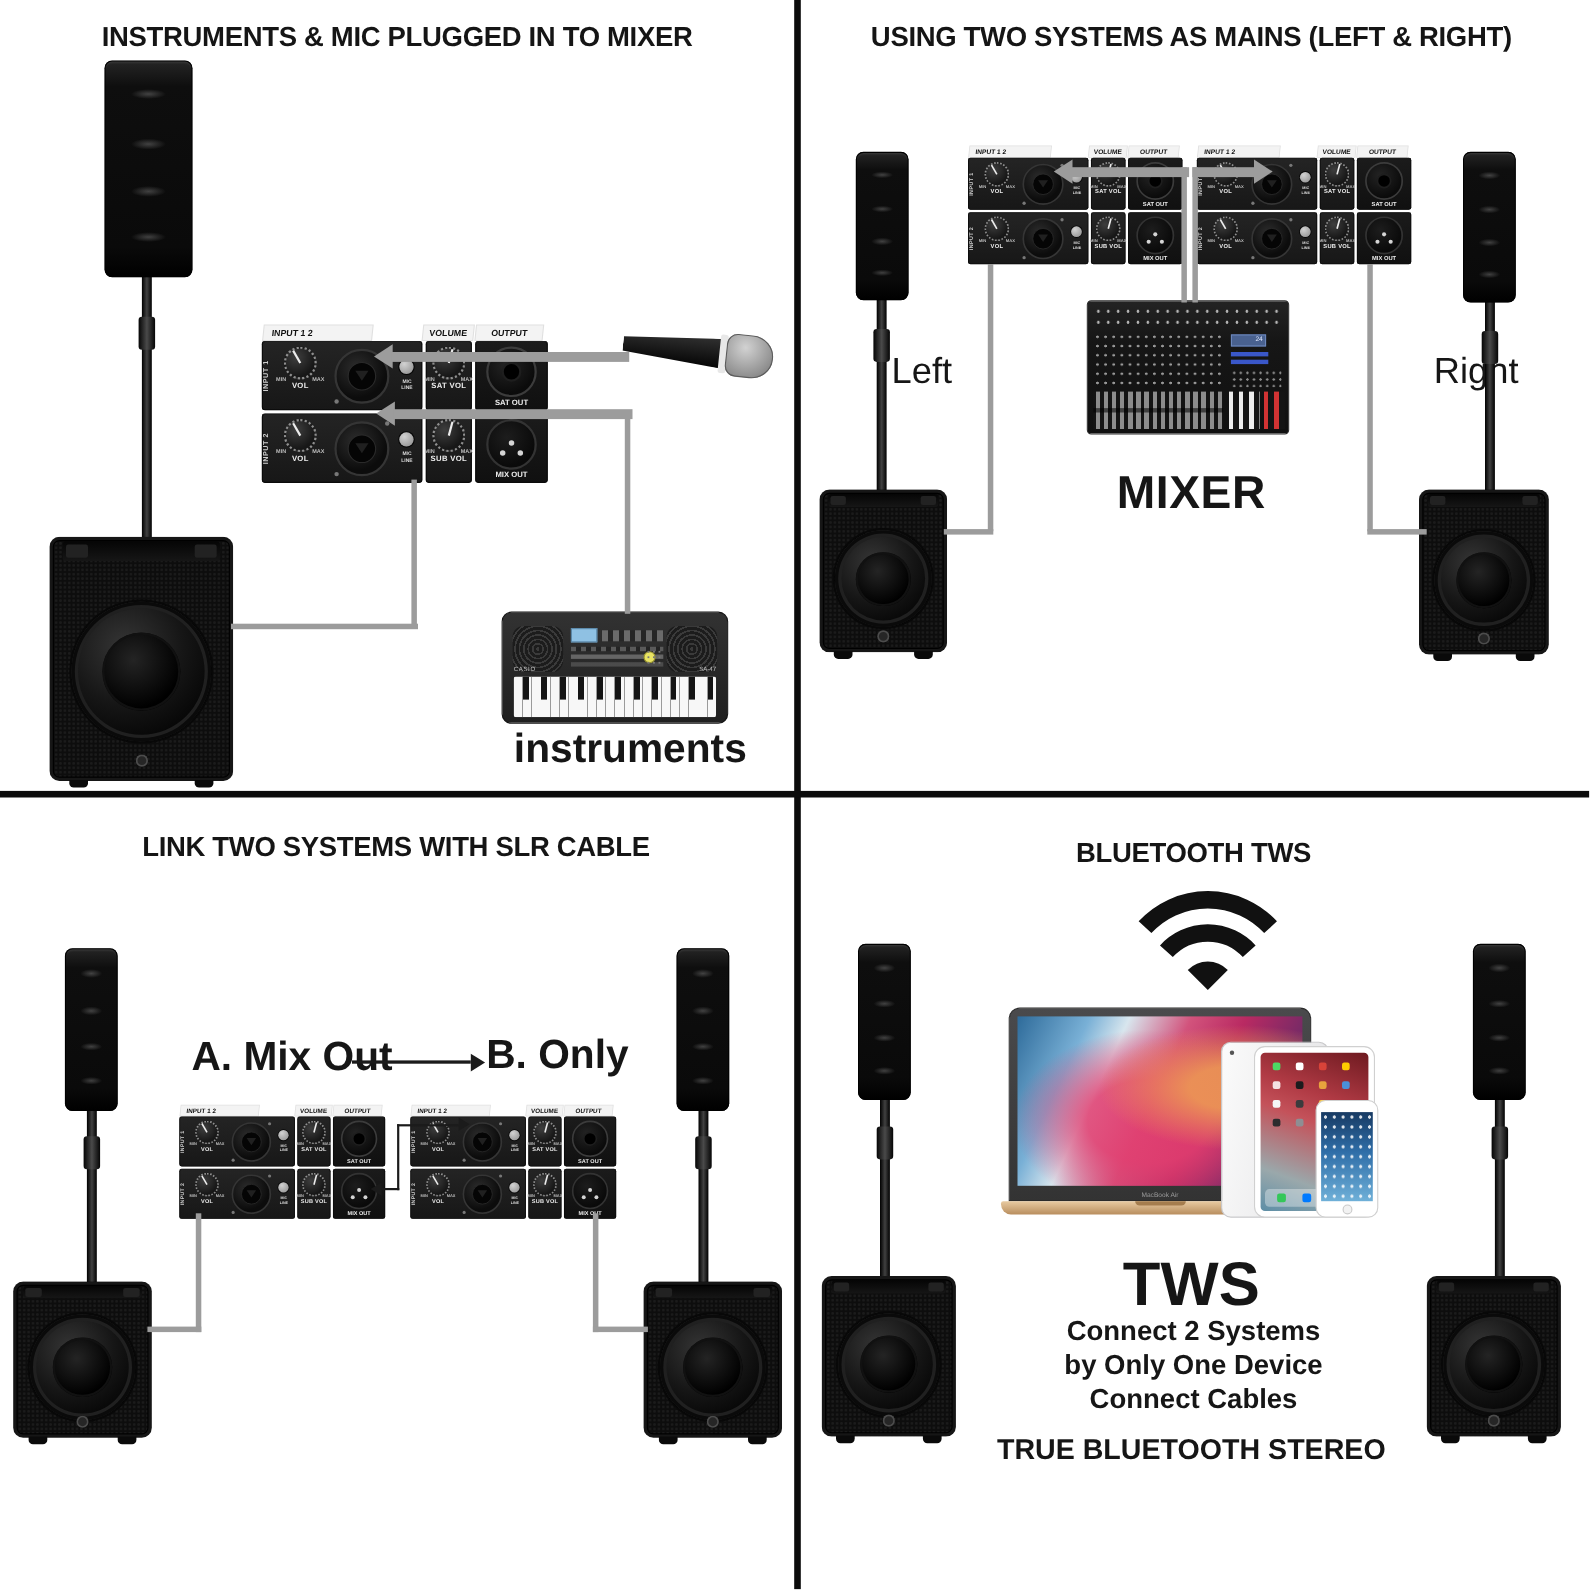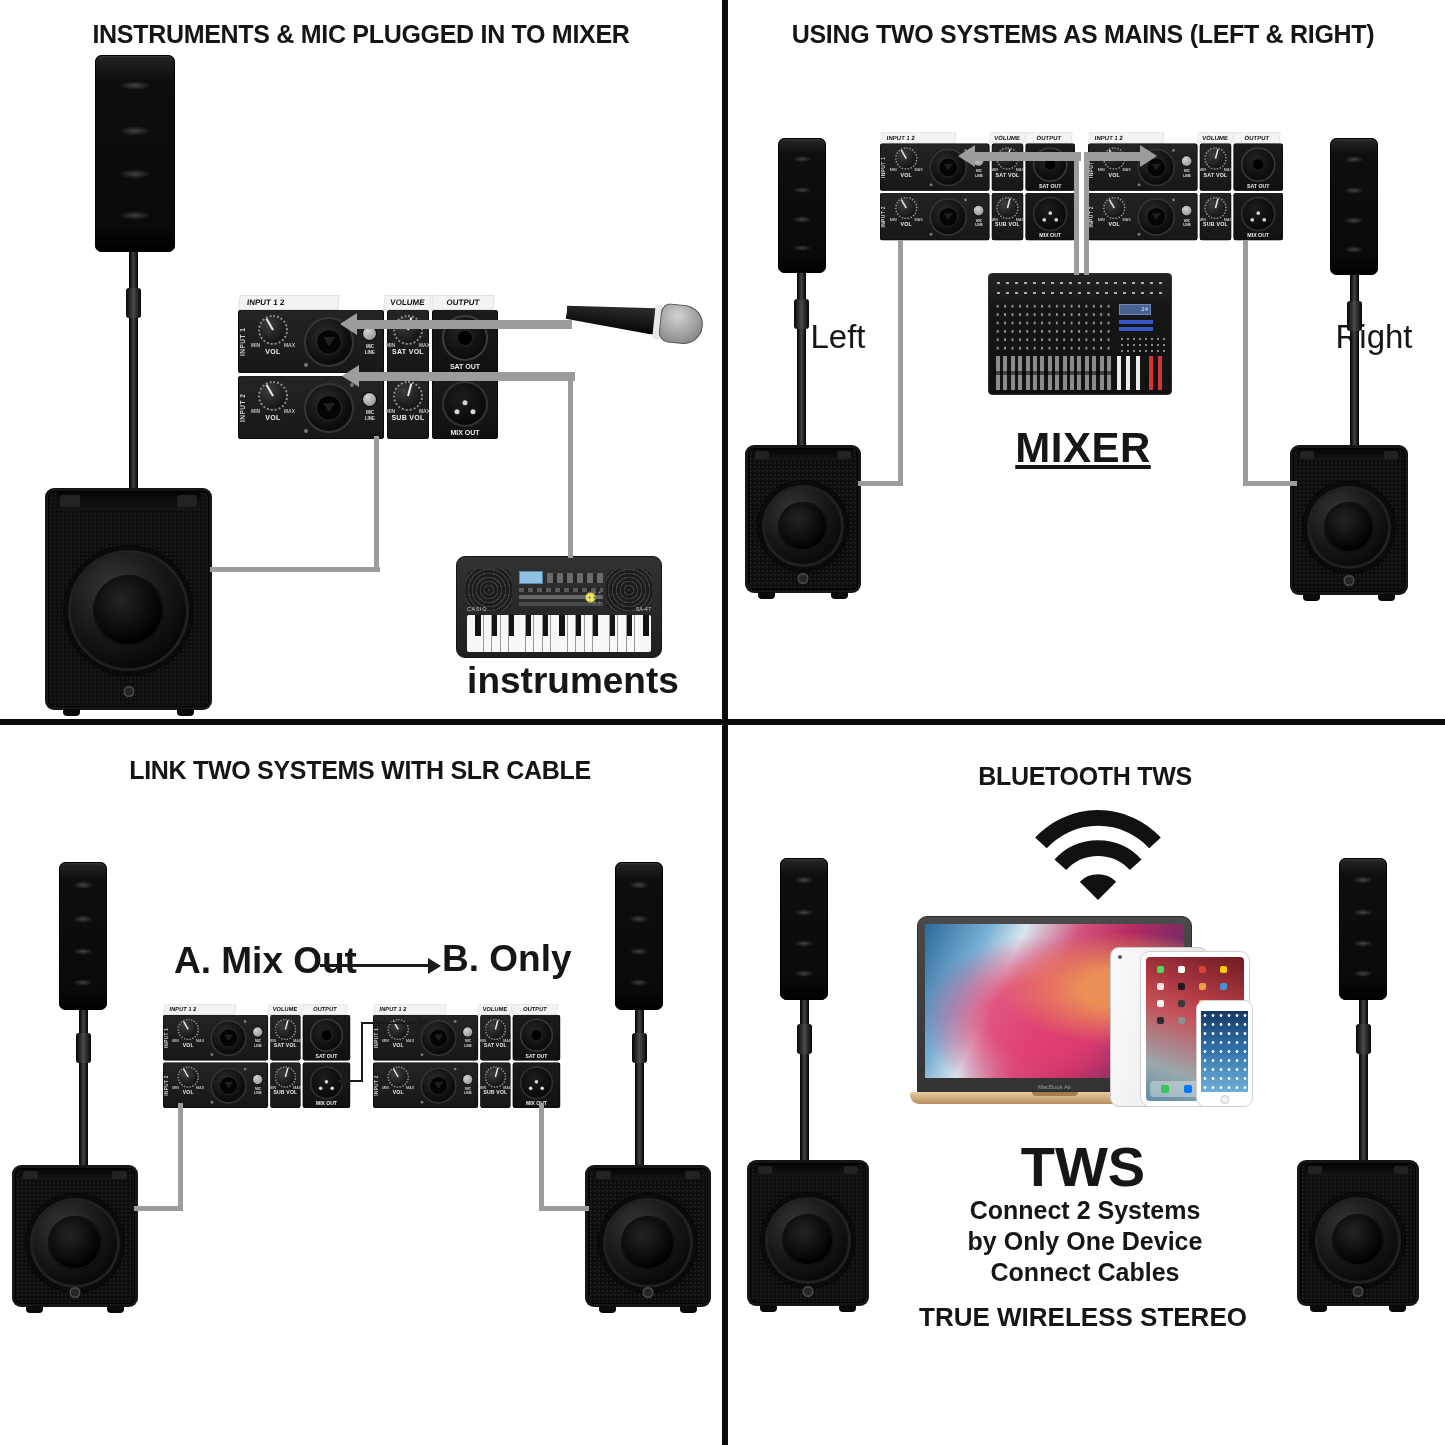--- a/index.html
+++ b/index.html
@@ -188,22 +188,22 @@
   .iphone-screen{position:absolute;left:4px;top:10px;right:4px;bottom:14px;overflow:hidden;
       background:linear-gradient(180deg,#173a63,#2f6ea8 45%,#6fb0d8);
       background-image:radial-gradient(circle,rgba(255,255,255,.85) 1.3px, transparent 1.7px),
         linear-gradient(180deg,#173a63,#2f6ea8 45%,#6fb0d8);
       background-size:8px 9px, 100% 100%;}
   .iphone-home{position:absolute;bottom:2px;left:50%;transform:translateX(-50%);width:9px;height:9px;border-radius:50%;
       background:#f2f2f2;border:1px solid #c9c9c9;}
 
   
   .t-left{top:318px;left:838px;font-size:33px;}
-  .t-right{top:318px;left:1374px;font-size:33px;text-align:right;}
-  .t-mixer{top:424px;left:1083px;font-size:42px;font-weight:600;letter-spacing:.5px;text-decoration:underline;}
+  .t-right{top:318px;left:1342px;font-size:33px;text-align:right;}
+  .t-mixer{top:424px;left:1083px;font-size:42px;font-weight:600;letter-spacing:.5px;}
   .t-instr{top:660px;left:573px;font-size:37px;font-weight:600;}
   .t-mixout{top:940px;left:174px;font-size:37px;font-weight:600;text-align:right;}
   .t-input{top:938px;left:442px;font-size:37px;font-weight:600;}
   .t-tws{top:1134px;left:1083px;font-size:56px;font-weight:bold;}
   .t-twsline{left:1085px;font-size:25px;font-weight:600;}
   .t-st1{top:1302px;left:1083px;font-size:26px;font-weight:600;}
   .t-st2{top:1332px;left:1083px;font-size:26px;font-weight:600;}
 </style>
 </head>
 <body>
@@ -281,21 +281,21 @@
   </div>
   <div class="iphone">
     <div class="iphone-screen"></div>
     <div class="iphone-home"></div>
   </div>
 
   <div class="lbl center t-tws">TWS</div>
   <div class="lbl center t-twsline" style="top:1196px;">Connect 2 Systems</div>
   <div class="lbl center t-twsline" style="top:1227px;">by Only One Device</div>
   <div class="lbl center t-twsline" style="top:1258px;">Connect Cables</div>
-  <div class="lbl center t-st1">TRUE WIRELESS STEREO</div>
+  <div class="lbl center t-st1">TRUE BLUETOOTH STEREO</div>
 <div style="position:absolute;left:0;top:0;">
     <div class="sp-pole" style="left: 128.5px; top: 250px; height: 250px; position: absolute;"></div>
     <div class="sp-collar" style="left: 125.5px; top: 288.08px; position: absolute;"></div>
     <div class="sp-col" style="left: 95px; top: 55px; width: 80px; height: 197px; position: absolute;">
       <i class="drv d1"></i>
       <i class="drv d2"></i>
       <i class="drv d3"></i>
       <i class="drv d4"></i>
     </div>
     <div class="sp-sub" style="left: 45px; top: 488px; width: 167px; height: 222px; position: absolute;">

